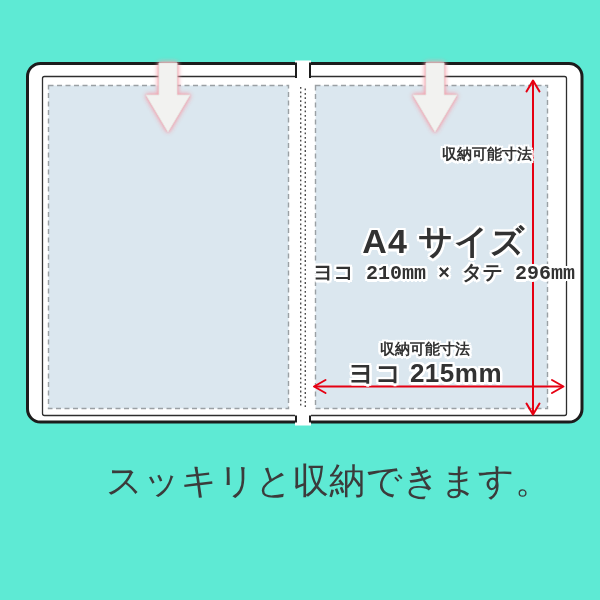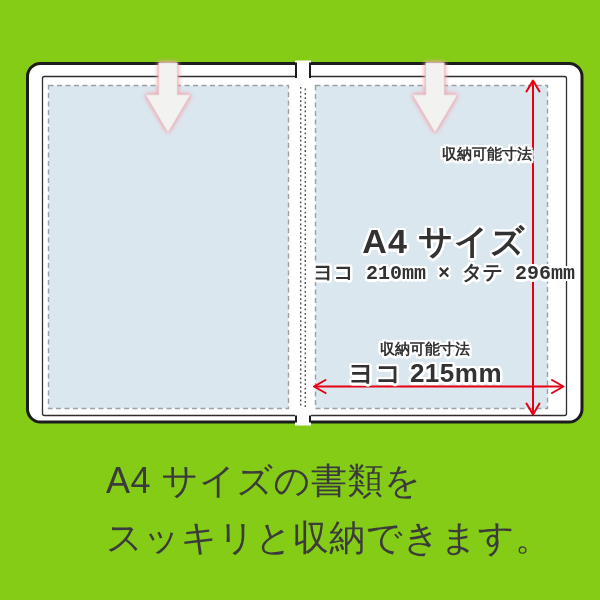--- a/index.html
+++ b/index.html
@@ -1,17 +1,17 @@
 <!DOCTYPE html>
 <html><head>
 <meta charset="utf-8">
 <style>
   html,body{margin:0;padding:0;background:#ffffff;}
   .stage{
-    position:relative;width:600px;height:600px;background:#84cc16;overflow:hidden;
+    position:relative;width:600px;height:600px;background:#5eead4;overflow:hidden;
     font-family:"Liberation Sans",sans-serif;
   }
   .stage svg{position:absolute;left:0;top:0;}
   .glow{filter:drop-shadow(0 0 2.5px rgba(244,160,172,.95)) drop-shadow(0 0 1px rgba(244,160,172,.8));}
   .ann{
     position:absolute;text-align:center;transform:translateX(-50%);
     color:#323232;white-space:nowrap;
     text-shadow:-2px -2px 0 #fff,0 -2.5px 0 #fff,2px -2px 0 #fff,
                 -2.5px 0 0 #fff,2.5px 0 0 #fff,
                 -2px 2px 0 #fff,0 2.5px 0 #fff,2px 2px 0 #fff;
@@ -82,17 +82,16 @@
     <div class="title">A4 サイズ</div>
     <div class="sub">ヨコ 210mm × タテ 296mm</div>
   </div>
 
   <div class="ann" style="left:425px;top:339px;">
     <div class="small">収納可能寸法</div>
     <div class="big">ヨコ 215mm</div>
   </div>
 
   <div class="caption">
-    <div>A4 サイズの書類を</div>
     <div>スッキリと収納できます。</div>
   </div>
 
 </div>
 
 </body></html>

